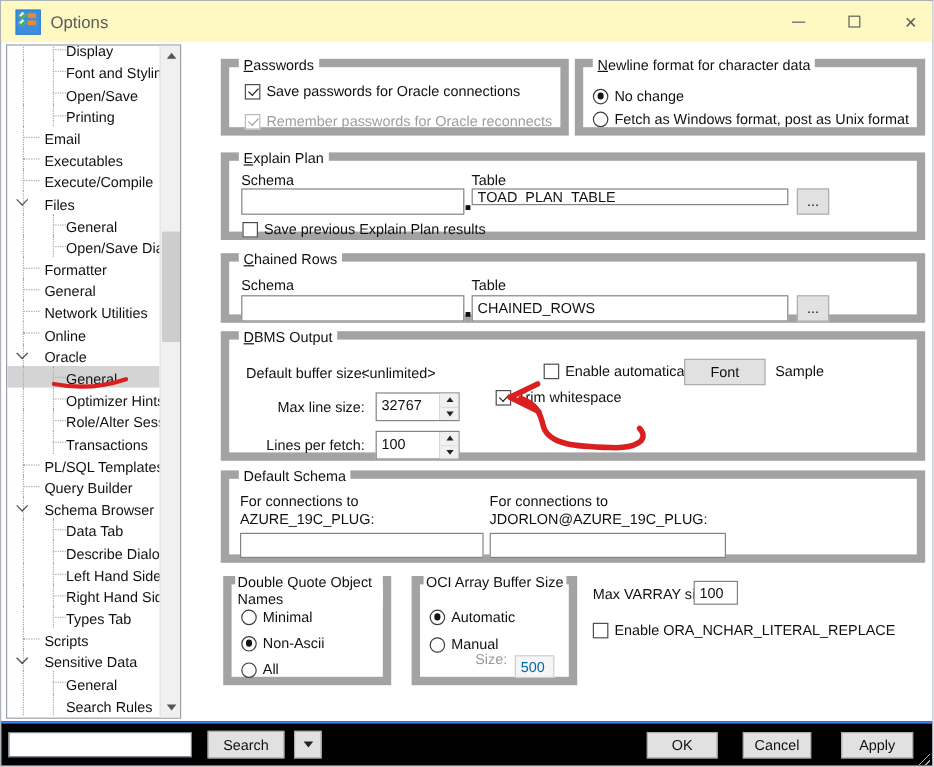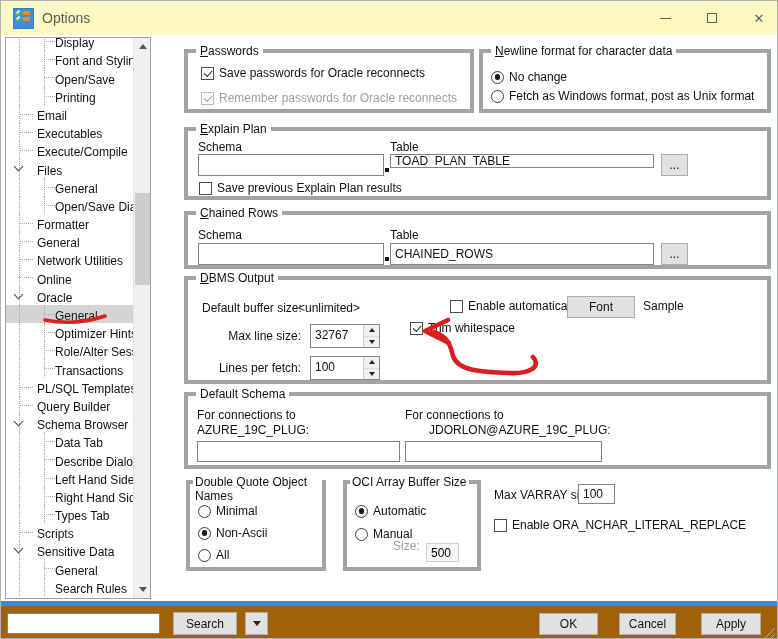--- a/index.html
+++ b/index.html
@@ -34,50 +34,50 @@
   .trow.expanded .chev{display:block;position:absolute;left:9px;top:4px;width:7px;height:7px;
     border-right:1.6px solid #4a4a4a;border-bottom:1.6px solid #4a4a4a;transform:rotate(45deg);background:transparent;}
   .lvl1 .tlabel{margin-left:31px;}
   .lvl2 .tlabel{margin-left:49px;}
   .vscroll{position:absolute;right:0;top:0;width:17px;height:100%;background:#f0f0f0;border-left:1px solid #e3e3e3;}
   .sarrow{position:absolute;left:0;width:17px;height:17px;display:flex;align-items:center;justify-content:center;}
   .tri-up-s{width:0;height:0;border-left:4px solid transparent;border-right:4px solid transparent;border-bottom:5px solid #555;}
   .tri-dn-s{width:0;height:0;border-left:4px solid transparent;border-right:4px solid transparent;border-top:5px solid #555;}
   .sthumb{position:absolute;left:1px;width:15px;background:#cdcdcd;}
   
-  .group{position:absolute;border:4px solid #a3a3a3;background:#fff;}
+  .group{position:absolute;border:7px solid #a3a3a3;background:#fff;}
   .legend{position:absolute;top:-9px;left:8px;background:#fff;padding:0 4px;font-size:12px;color:#111;display:inline-block;}
   .mn::first-letter{text-decoration:underline;}
   .lbl{position:absolute;font-size:12px;color:#111;white-space:nowrap;}
   .lbl.gray{color:#9a9a9a;}
   
   .cb,.radio{position:absolute;display:flex;align-items:center;gap:5px;font-size:12px;white-space:nowrap;}
   .box{width:13px;height:13px;border:1px solid #4d4d4d;background:#fff;position:relative;flex:none;}
   .box.checked::after{content:"";position:absolute;left:1.5px;top:2.5px;width:7px;height:3.5px;
     border-left:1.8px solid #1b1b1b;border-bottom:1.8px solid #1b1b1b;transform:rotate(-48deg);}
   .disabled .box{border-color:#b9b9b9;}
   .disabled .box.checked::after{border-color:#9d9d9d;}
   .disabled .olabel{color:#9d9d9d;}
   .circ{width:13px;height:13px;border:1px solid #3c3c3c;border-radius:50%;background:#fff;position:relative;flex:none;}
   .circ.sel::after{content:"";position:absolute;left:2.8px;top:2.8px;width:5.4px;height:5.4px;border-radius:50%;background:#151515;}
   .tinput{position:absolute;border:1px solid #7f858b;background:#fff;font-size:12px;padding:1px 4px;
     font-family:"Liberation Sans","DejaVu Sans",sans-serif;color:#111;outline:none;}
-  .tinput:disabled{background:#f6f6f6;border-color:#cfcfcf;color:#000000;}
+  .tinput:disabled{background:#f6f6f6;border-color:#cfcfcf;color:#0369a1;}
   .btn{position:absolute;background:#e1e1e1;border:1px solid #adadad;font-size:12px;color:#111;
     display:flex;align-items:center;justify-content:center;font-family:inherit;}
   .spin{position:absolute;border:1px solid #7f858b;background:#fff;display:flex;}
   .spin .val{flex:1;font-size:12px;padding:3px 4px;}
   .sbtns{width:16px;display:flex;flex-direction:column;border-left:1px solid #cfcfcf;}
   .sb{flex:1;background:#f0f0f0;display:flex;align-items:center;justify-content:center;}
   .sb.up{border-bottom:1px solid #dcdcdc;}
   .tri-up{width:0;height:0;border-left:3.5px solid transparent;border-right:3.5px solid transparent;border-bottom:4.5px solid #222;}
   .tri-dn{width:0;height:0;border-left:3.5px solid transparent;border-right:3.5px solid transparent;border-top:4.5px solid #222;}
   .sep-dot{position:absolute;width:4px;height:4px;background:#111;}
   
-  .footer{position:absolute;left:0;top:600px;width:100%;height:39px;background:#a16207;border-top:5px solid #3b82f6;}
+  .footer{position:absolute;left:0;top:600px;width:100%;height:39px;background:#000000;border-top:2px solid #3b82f6;}
   .grip{position:absolute;right:2px;bottom:2px;width:13px;height:13px;
     background:repeating-linear-gradient(135deg,transparent 0 3px,#adadad 3px 4px);
     clip-path:polygon(100% 0,100% 100%,0 100%);}
   .dd-caret{width:0;height:0;border-left:4px solid transparent;border-right:4px solid transparent;border-top:5px solid #222;}
   
   .overlay{position:absolute;left:0;top:0;pointer-events:none;}
 </style>
 </head>
 <body>
 
@@ -333,21 +333,21 @@
       <div class="sarrow" style="bottom:0;">
           <span class="tri-dn-s"></span>
         </div>
     </div>
   </div>
 
   <div class="group" style="left:183px;top:48px;width:290px;height:64px;">
     <span class="legend mn">Passwords</span>
     <label class="cb" style="left:13px;top:13px;">
       <span class="box checked"></span>
-      <span class="olabel">Save passwords for Oracle reconnects</span>
+      <span class="olabel">Save passwords for Oracle connections</span>
     </label>
     <label class="cb disabled" style="left:13px;top:38px;">
       <span class="box checked"></span>
       <span class="olabel">Remember passwords for Oracle reconnects</span>
     </label>
   </div>
 
   <div class="group" style="left:478px;top:48px;width:292px;height:64px;">
     <span class="legend mn">Newline format for character data</span>
     <label class="radio" style="left:8px;top:17px;">
@@ -425,21 +425,21 @@
       </span>
     </div>
   </div>
 
   <div class="group" style="left:183px;top:391px;width:587px;height:77px;">
     <span class="legend">Default Schema</span>
     <span class="lbl" style="left:9px;top:12px;">For connections to</span>
     <span class="lbl" style="left:9px;top:27px;">AZURE_19C_PLUG:</span>
     <input class="tinput" style="left: 9px; top: 45px; width: 203px; height: 21px;" value="">
     <span class="lbl" style="left:217px;top:12px;">For connections to</span>
-    <span class="lbl" style="left:217px;top:27px;margin-left:24px;">JDORLON@AZURE_19C_PLUG:</span>
+    <span class="lbl" style="left:217px;top:27px;">JDORLON@AZURE_19C_PLUG:</span>
     <input class="tinput" style="left: 217px; top: 45px; width: 197px; height: 21px;" value="">
   </div>
 
   <div class="group" style="left:185px;top:479px;width:140px;height:91px;">
     <span class="legend" style="left:3px;padding:0 2px;">Double Quote Object Names</span>
     <label class="radio" style="left:8px;top:20px;">
       <span class="circ"></span>
       <span class="olabel">Minimal</span>
     </label>
     <label class="radio" style="left:8px;top:42px;">

